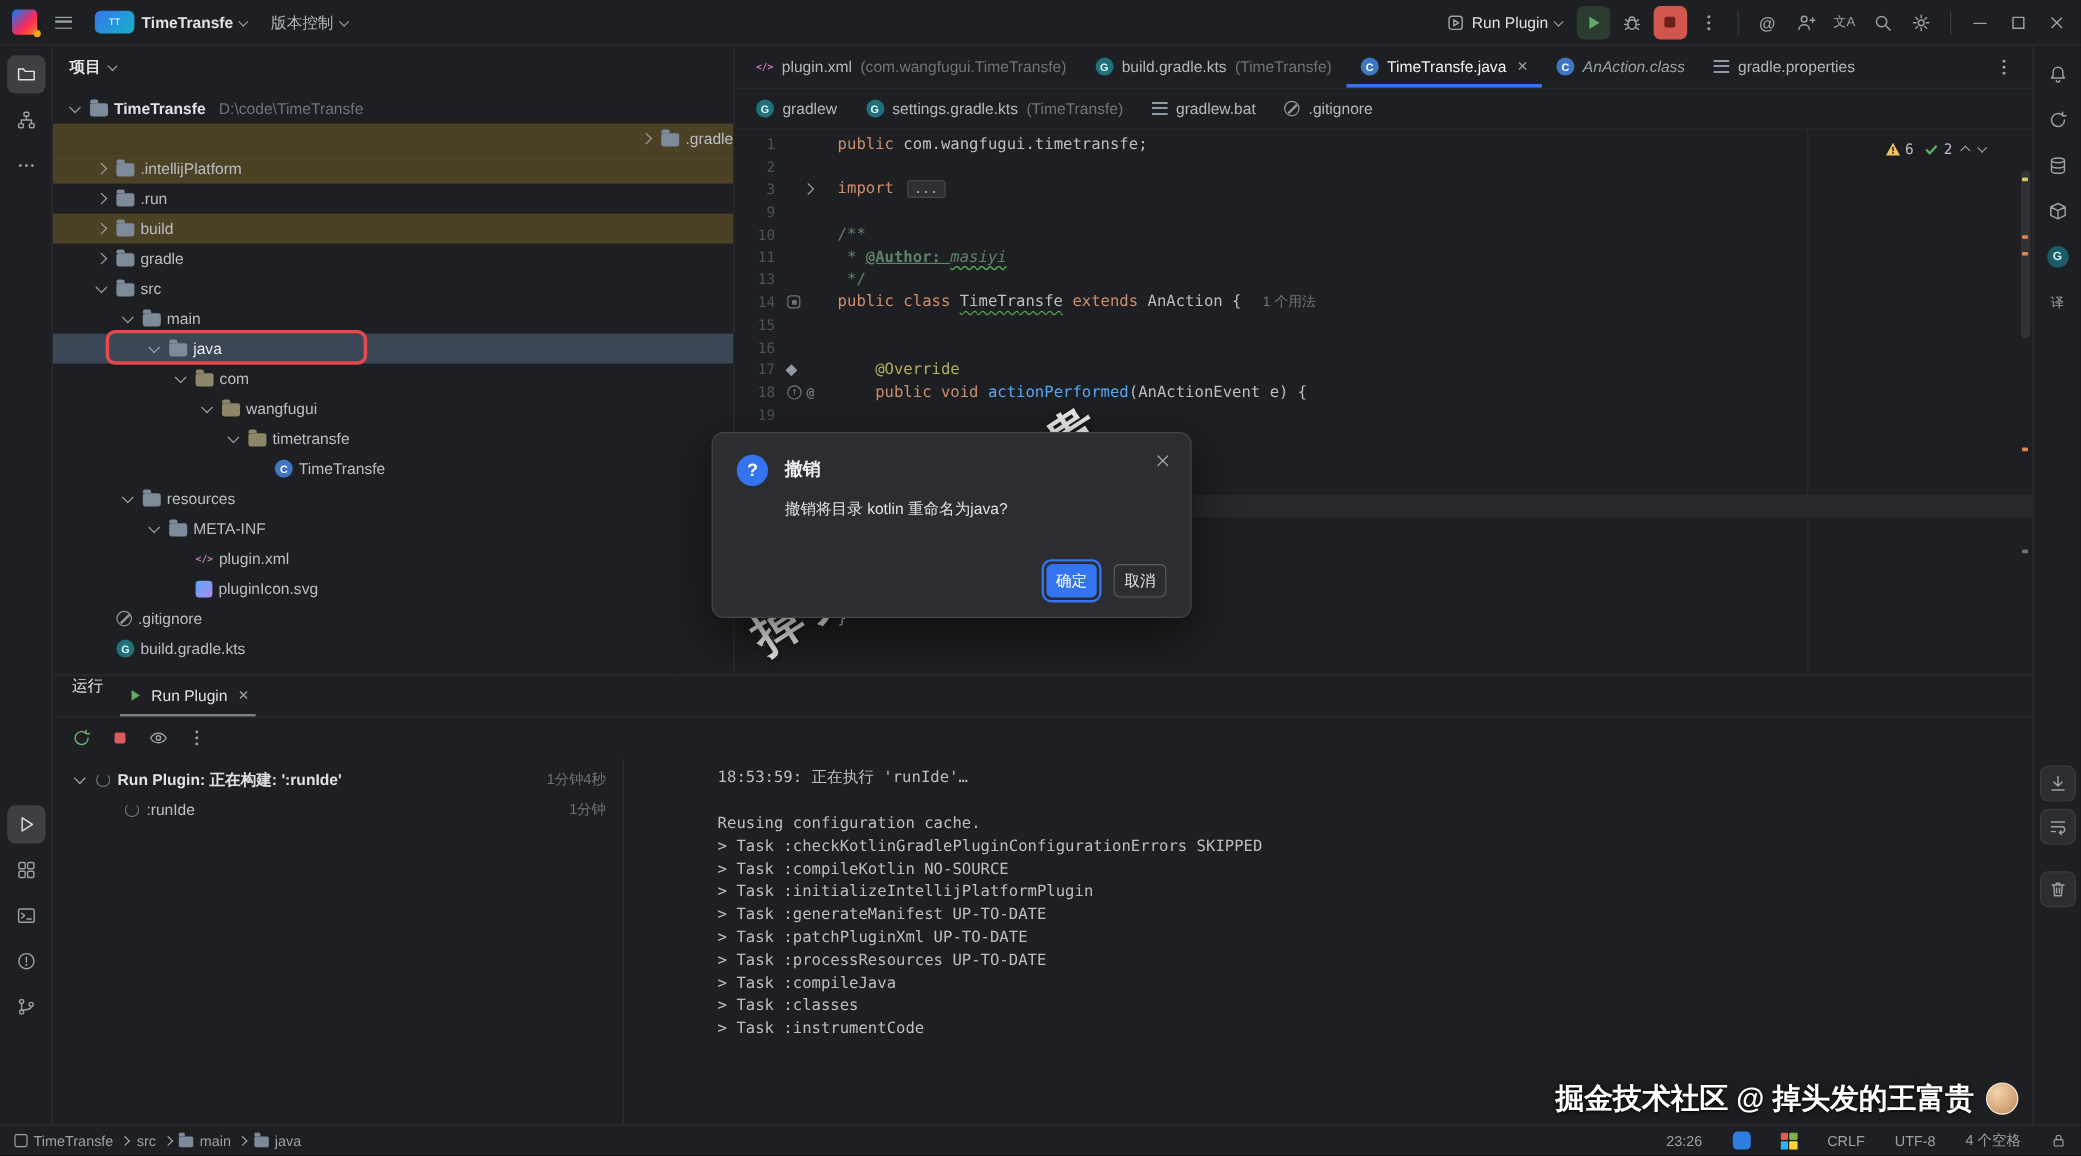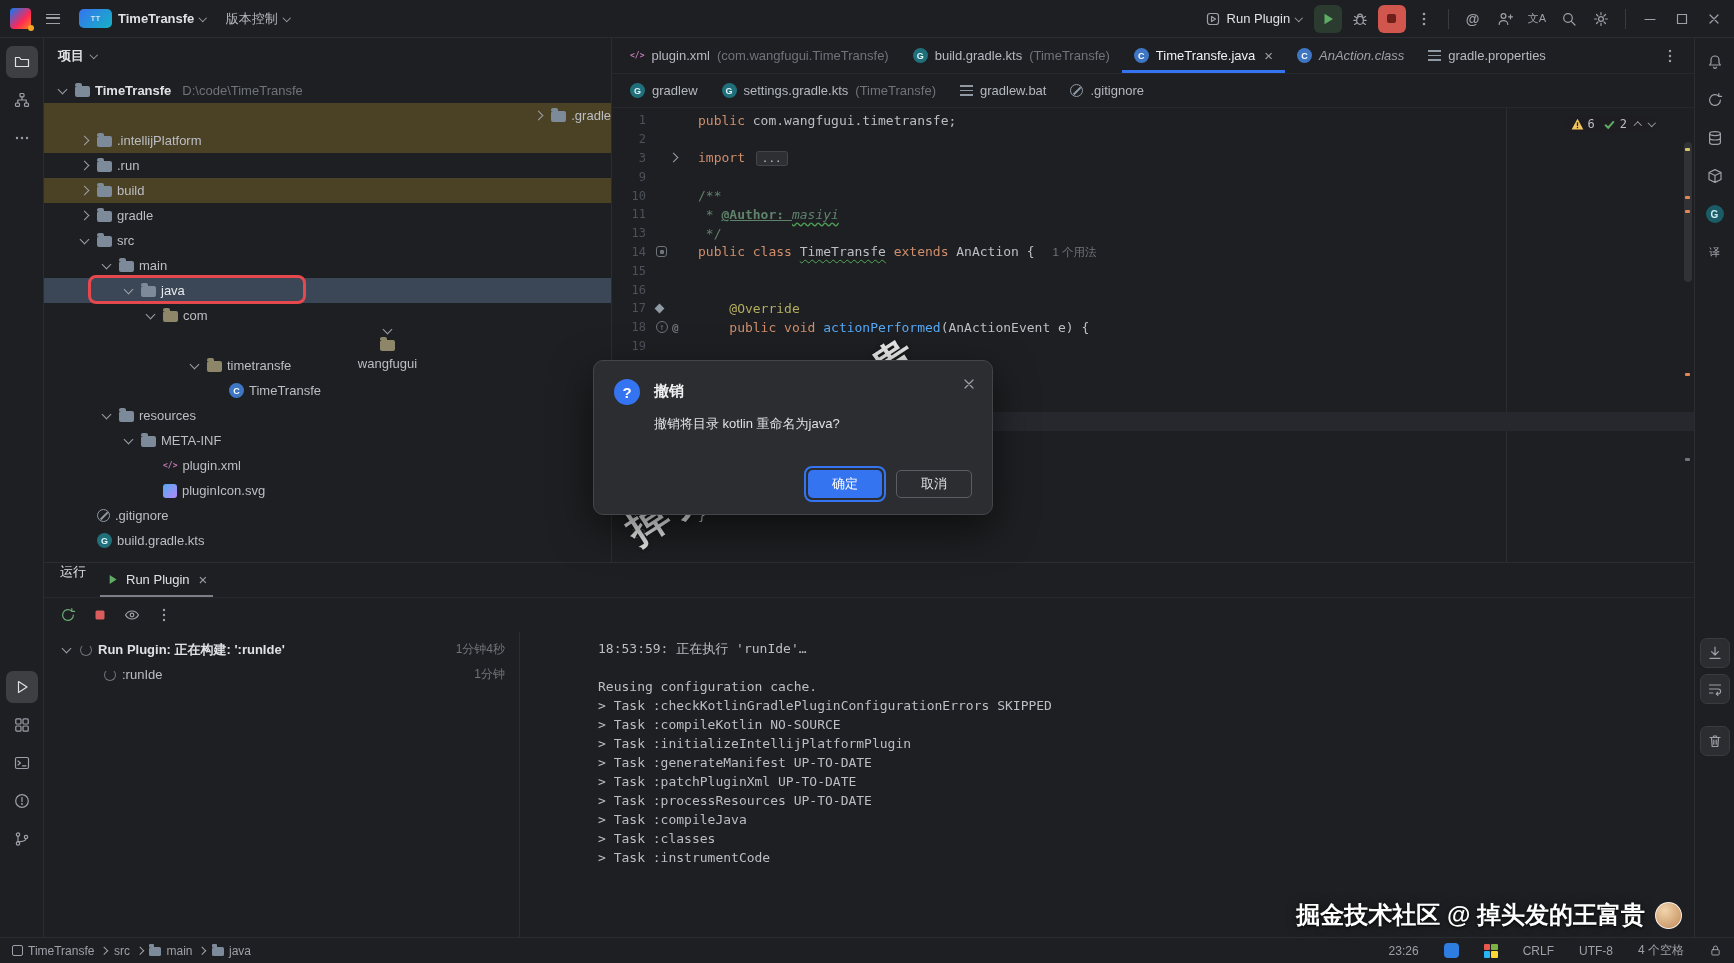--- a/index.html
+++ b/index.html
@@ -173,21 +173,21 @@
   .dialog{position:absolute;left:593px;top:360px;width:400px;height:155px;background:#2b2d30;
           border:1px solid #43454a;border-radius:10px;z-index:50;box-shadow:0 14px 40px rgba(0,0,0,.55);
           padding:18px 20px 16px 20px}
   .dialog-close{position:absolute;top:12px;right:12px;width:22px;height:22px;display:flex;align-items:center;justify-content:center;border-radius:4px}
   .dialog-body{display:flex;gap:14px}
   .dialog-q{width:26px;height:26px;border-radius:50%;background:#3574f0;color:#fff;font-weight:bold;font-size:15px;
             display:flex;align-items:center;justify-content:center;flex:none}
   .dialog-title{color:#f0f1f2;font-size:15px;font-weight:bold;padding-top:3px}
   .dialog-msg{color:#dfe1e5;margin-top:14px}
   .dialog-buttons{position:absolute;right:20px;bottom:16px;display:flex;gap:14px}
-  .btn{height:28px;padding:0 24px;border-radius:5px;font-size:13px;font-family:"Liberation Sans",sans-serif;
+  .btn{height:28px;padding:0 8px;border-radius:5px;font-size:13px;font-family:"Liberation Sans",sans-serif;
        background:#2b2d30;border:1px solid #5a5d63;color:#dfe1e5}
   .btn.primary{background:#3574f0;border:none;color:#fff;position:relative}
   .btn.primary::after{content:"";position:absolute;inset:-4px;border:2px solid #3574f0;border-radius:8px}
 
   
   .wm-corner{position:absolute;right:52px;bottom:32px;z-index:60;display:flex;align-items:center;gap:10px;
              font-size:24px;font-weight:bold;color:#fff;
              text-shadow:0 1px 2px rgba(0,0,0,.85),0 0 10px rgba(0,0,0,.5)}
   .wm-ava{width:27px;height:27px;border-radius:50%;flex:none;border:1px solid rgba(255,255,255,.8);
           background:radial-gradient(circle at 35% 30%,#f2d4ac,#c08a58)}
@@ -419,21 +419,21 @@
                 <span class="tree-label">java</span>
                 <span class="red-annotation"></span>
               </div>
               <div class="tree-row" style="padding-left: 98px;">
                 <span class="tw">
                   <span class="chev open"></span>
                 </span>
                 <span class="ti-wrap ic-folder pkg"></span>
                 <span class="tree-label">com</span>
               </div>
-              <div class="tree-row" style="padding-left: 120px; flex-direction: column;">
+              <div class="tree-row" style="padding-left: 120px;">
                 <span class="tw">
                   <span class="chev open"></span>
                 </span>
                 <span class="ti-wrap ic-folder pkg"></span>
                 <span class="tree-label">wangfugui</span>
               </div>
               <div class="tree-row" style="padding-left: 142px;">
                 <span class="tw">
                   <span class="chev open"></span>
                 </span>

